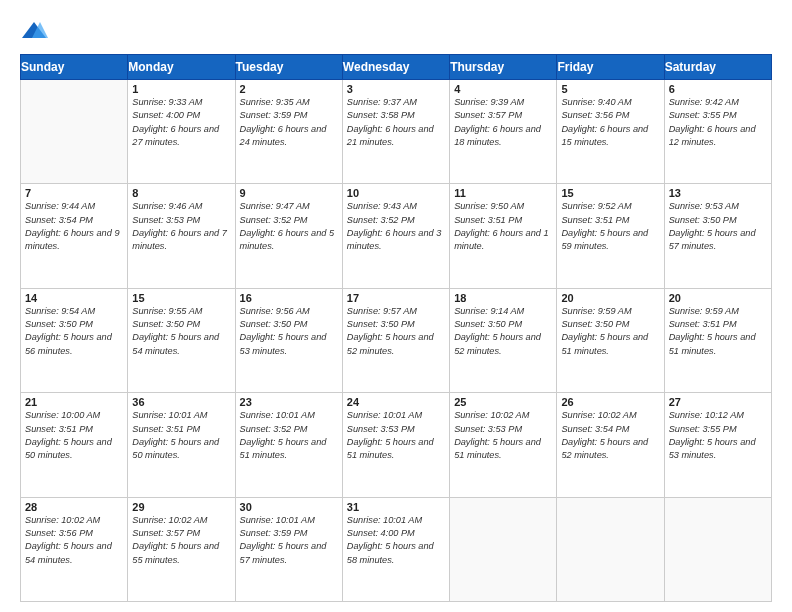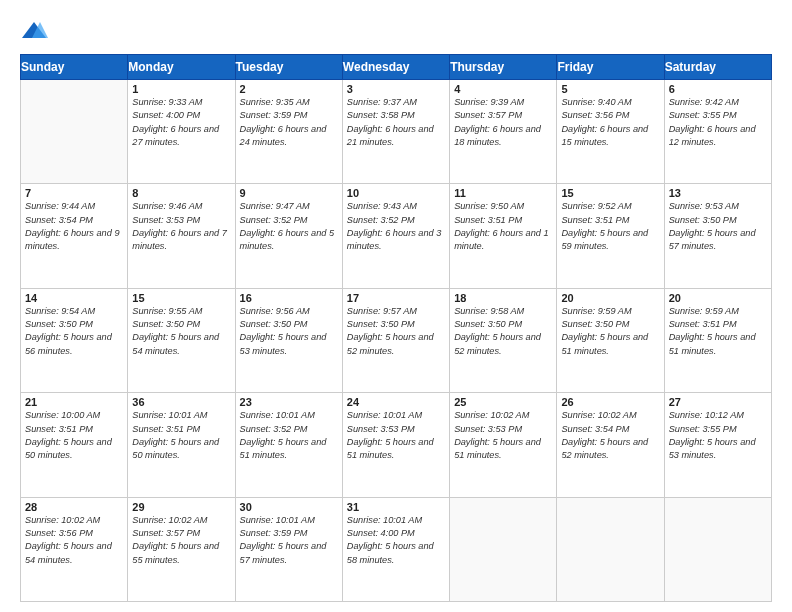--- a/index.html
+++ b/index.html
@@ -254,21 +254,21 @@
           </td>
           <td>
             <span class="day-num">17</span>
             <div class="day-info">Sunrise: 9:57 AM
 Sunset: 3:50 PM
 Daylight: 5 hours
 and 52 minutes.</div>
           </td>
           <td>
             <span class="day-num">18</span>
-            <div class="day-info">Sunrise: 9:58 AM
+            <div class="day-info">Sunrise: 9:14 AM
 Sunset: 3:50 PM
 Daylight: 5 hours
 and 52 minutes.</div>
           </td>
           <td>
             <span class="day-num">20</span>
             <div class="day-info">Sunrise: 9:59 AM
 Sunset: 3:50 PM
 Daylight: 5 hours
 and 51 minutes.</div>

